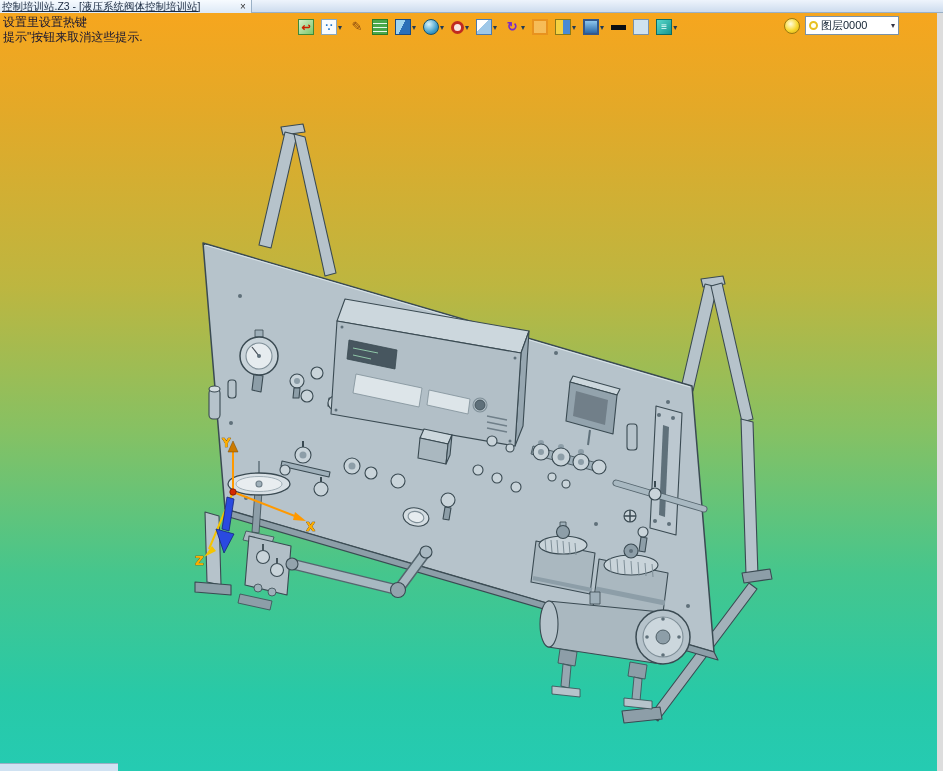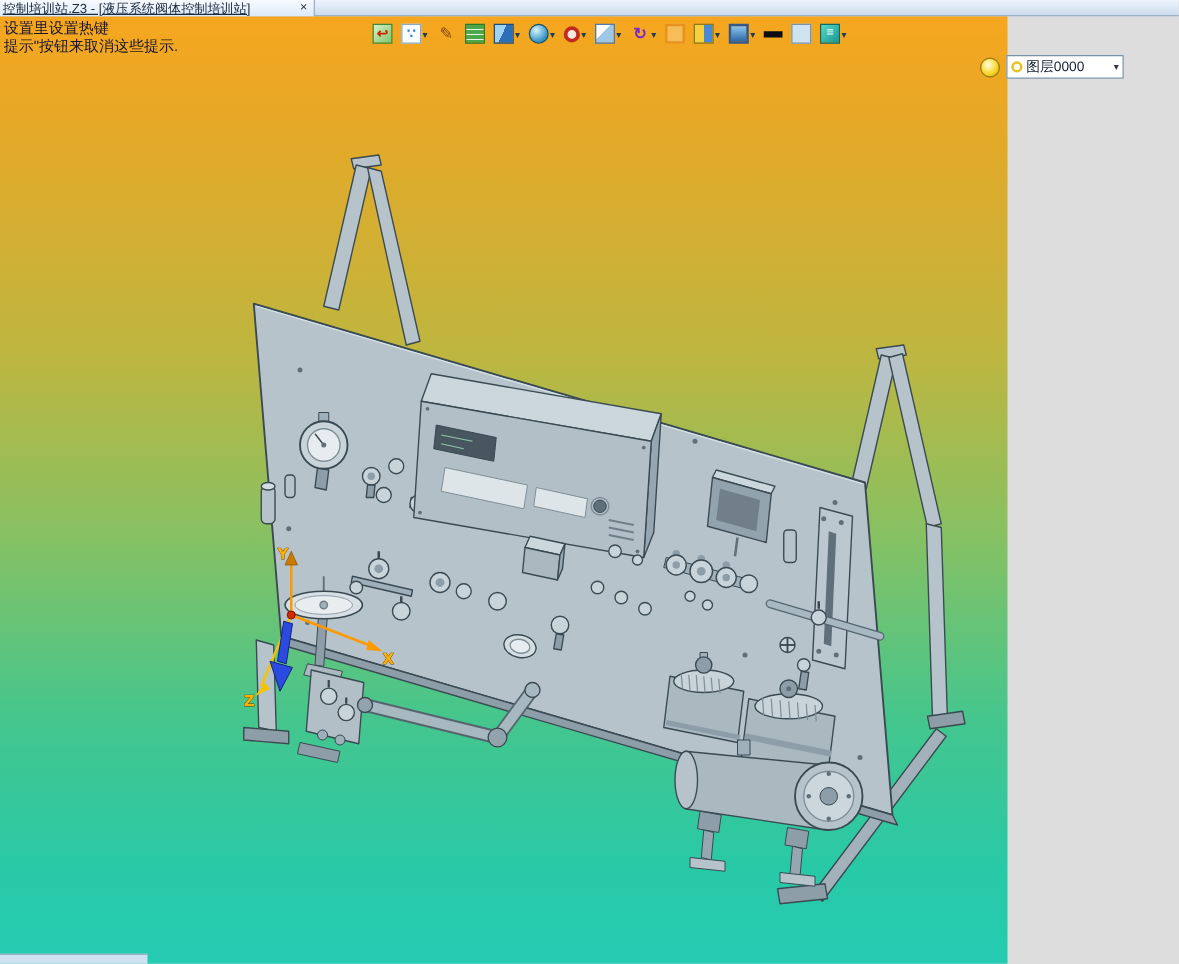--- a/index.html
+++ b/index.html
@@ -11,21 +11,21 @@
           background:linear-gradient(#eef4fc,#cddcee);
           border-bottom:1px solid #9ab0c6;box-sizing:border-box;z-index:30;}
   .tab{position:absolute;left:0;top:0;height:13px;width:252px;
        background:linear-gradient(#f7fbff,#dde9f6);
        border-right:1px solid #9ab0c6;display:flex;align-items:center;
        padding:0 2px;box-sizing:border-box;}
   .tab-title{font-size:10.5px;color:#1a2a40;white-space:nowrap;overflow:hidden;flex:1;text-decoration:underline;}
   .tab-close{font-size:10px;color:#333;width:12px;text-align:center;line-height:12px;}
 
   
-  .viewport{position:absolute;top:13px;left:0;width:806px;height:758px;
+  .viewport{position:absolute;top:13px;left:0;width:937px;height:758px;
             background:linear-gradient(180deg,#f6a61e 0%,#e3a928 13%,#bdb640 36%,
                         #86c163 55%,#45c68d 74%,#28c9a7 90%,#25cbb2 100%);}
   .hint{position:absolute;left:3px;font-size:12px;color:#141432;z-index:25;white-space:nowrap;}
   .hint1{top:1px;} .hint2{top:16px;}
 
   
   .toolbar{position:absolute;left:298px;top:3px;display:flex;align-items:center;
            gap:7px;height:22px;z-index:26;}
   .tbtn{display:inline-flex;align-items:center;gap:1px;}
   .ticon{width:16px;height:16px;display:inline-flex;align-items:center;justify-content:center;
@@ -41,21 +41,21 @@
   .view-window-icon{background:linear-gradient(135deg,#ffffff 40%,#9fc8e8 40%);border:1px solid #4a7ab0;}
   .rotate-view-icon{color:#7a2ac8;font-weight:bold;font-size:13px;}
   .frame-outline-icon{border:2px solid #e8921e;background:rgba(255,255,255,.25);}
   .split-view-icon{background:linear-gradient(90deg,#f5d040 50%,#4a8ad5 50%);border:1px solid #8a7a1a;}
   .monitor-display-icon{background:linear-gradient(180deg,#8ec6ec,#2a68a8);border:2px solid #35588a;}
   .ticon.line-width-icon{height:5px;width:15px;background:#0a0e12;border:none;}
   .background-color-icon{background:#cfe2f0;border:1px solid #7a92a8;}
   .layer-stack-icon{background:linear-gradient(135deg,#58d8cc,#18968e);border:1px solid #0a6a64;color:#eafffe;font-size:10px;}
 
   
-  .layer-area{position:absolute;left:784px;top:3px;display:flex;align-items:center;gap:5px;z-index:26;margin-top:28px;}
+  .layer-area{position:absolute;left:784px;top:3px;display:flex;align-items:center;gap:5px;z-index:26;}
   .lightbulb-icon{width:14px;height:14px;border-radius:50%;
         background:radial-gradient(circle at 40% 35%,#fffce0,#f8d830 55%,#d8a810);
         border:1px solid #9a7a10;}
   .layer-combo{display:inline-flex;align-items:center;gap:3px;background:#fff;
         border:1px solid #7a92a8;height:19px;padding:0 3px;width:94px;box-sizing:border-box;}
   .layer-swatch{width:9px;height:9px;border:2px solid #e8c020;border-radius:50%;background:#fffef0;box-sizing:border-box;}
   .layer-label{font-size:11px;color:#102030;flex:1;white-space:nowrap;overflow:hidden;}
   .layer-dd{font-size:8px;color:#334;}
 
   

